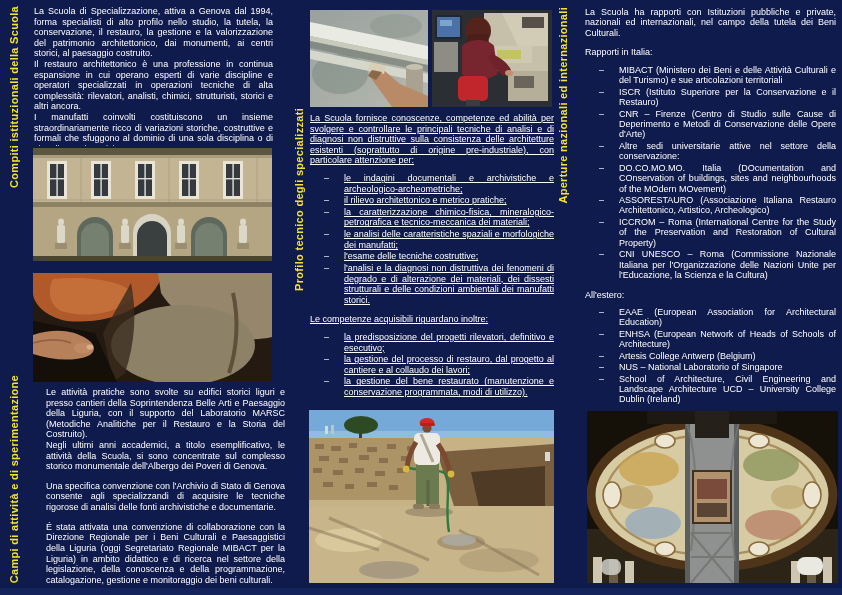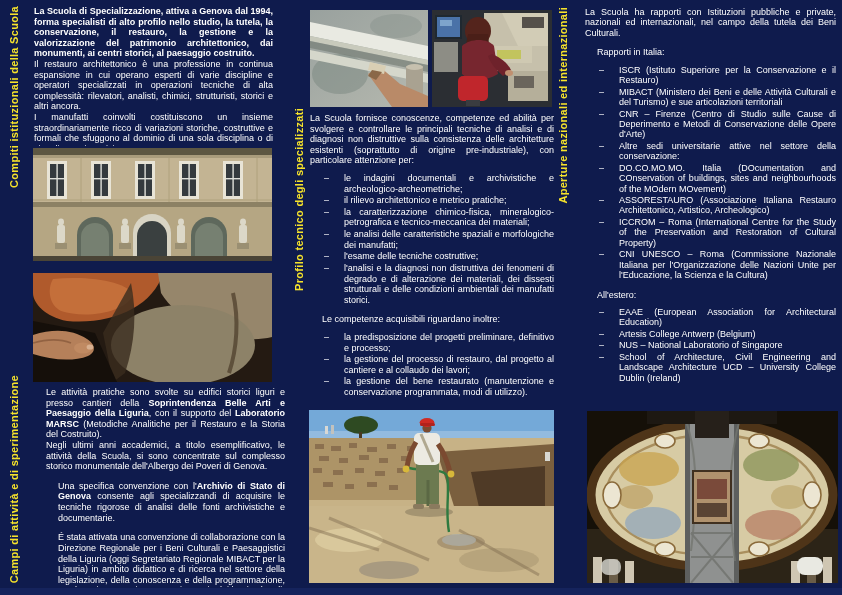--- a/index.html
+++ b/index.html
@@ -9,22 +9,22 @@
     font-family:"Liberation Sans", sans-serif;
     color:#ffffff;
   }
   .bottom-fold{position:absolute;left:0;top:588px;width:842px;height:7px;background:#15235c;}
   .vlabel{
     position:absolute; writing-mode:vertical-rl; transform:rotate(180deg);
     color:#f6e32b; font-weight:bold; font-size:11px; letter-spacing:.3px; white-space:nowrap;
   }
   .block{position:absolute; font-size:9px; line-height:1.18; text-align:justify;}
   .block p{margin:0;}
-  .block p.gap{margin-top:9px;margin-left:12px;}
-  .b{font-weight:bold;}
+  .block p.gap{margin-top:9px;}
+  .b{font-weight:normal;}
   ul.blist{list-style:none; margin:7px 0 0 0; padding:0;}
   ul.blist li{position:relative; padding-left:34px; margin:0 0 1px 0; text-align:justify;}
   ul.blist li::before{content:"\2013"; position:absolute; left:14px; top:0;}
   .photo{position:absolute; margin:0; padding:0; overflow:hidden; background:#222;}
   .photo svg{display:block; width:100%; height:100%;}
 </style>
 </head>
 <body>
 
 <div class="page">
@@ -166,33 +166,33 @@
       <ellipse cx="46" cy="21" rx="13" ry="14" fill="#54241c"></ellipse>
       <path d="M36,24 C32,42 34,52 38,58 L50,58 C56,48 58,34 56,24 Z" fill="#4a1f18"></path>
       <path d="M30,36 C38,28 56,28 62,36 L66,64 C52,72 38,72 30,64 Z" fill="#77262f"></path>
       <path d="M60,44 C70,48 76,54 79,60 L71,66 C62,58 58,52 56,46 Z" fill="#6e222b"></path>
       <ellipse cx="77" cy="63" rx="4" ry="3" fill="#c09070"></ellipse>
       <rect x="26" y="66" width="30" height="25" rx="5" fill="#c0262c"></rect>
       <rect x="34" y="90" width="14" height="6" fill="#3a3c40"></rect>
     </svg>
   </figure>
 
-  <div class="block" style="left:310px; top:113px; width:244px; height:294px; overflow:hidden;">
+  <div class="block" style="left:310px; top:113px; width:244px; height:294px; overflow:hidden;text-decoration:underline;">
     <p>La Scuola fornisce conoscenze, competenze ed abilità per svolgere e controllare le principali tecniche di analisi e di diagnosi non distruttive sulla consistenza delle architetture esistenti (soprattutto di origine pre-industriale), con particolare attenzione per:</p>
     <ul class="blist">
       <li>le indagini documentali e archivistiche e archeologico-archeometriche;</li>
       <li>il rilievo architettonico e metrico pratiche;</li>
       <li>la caratterizzazione chimico-fisica, mineralogico-petrografica e tecnico-meccanica dei materiali;</li>
       <li>le analisi delle caratteristiche spaziali e morfologiche dei manufatti;</li>
       <li>l'esame delle tecniche costruttive;</li>
       <li>l'analisi e la diagnosi non distruttiva dei fenomeni di degrado e di alterazione dei materiali, dei dissesti strutturali e delle condizioni ambientali dei manufatti storici.</li>
     </ul>
     <p class="gap">Le competenze acquisibili riguardano inoltre:</p>
     <ul class="blist">
-      <li>la predisposizione del progetti preliminare, definitivo e processo;</li>
+      <li>la predisposizione del progetti rilevatori, definitivo e esecutivo;</li>
       <li>la gestione del processo di restauro, dal progetto al cantiere e al collaudo dei lavori;</li>
       <li>la gestione del bene restaurato (manutenzione e conservazione programmata, modi di utilizzo).</li>
     </ul>
   </div>
 
   <figure class="photo" style="left:309px; top:410px; width:245px; height:173px;">
     <svg viewBox="0 0 245 173" preserveAspectRatio="none">
       <rect width="245" height="173" fill="#c7b286"></rect>
       <rect width="245" height="28" fill="#74a9d8"></rect>
       <rect y="21" width="245" height="7" fill="#a8c8e4" opacity=".6"></rect>
@@ -250,32 +250,33 @@
       <rect x="111" y="13" width="15" height="3" rx="1.5" fill="#b2221c"></rect>
     </svg>
   </figure>
 
   <div class="vlabel" style="left:557px; top:7px;">Aperture nazionali ed internazionali</div>
 
   <div class="block" style="left:585px; top:7px; width:251px; height:400px; overflow:hidden; line-height:1.16;">
     <p>La Scuola ha rapporti con Istituzioni pubbliche e private, nazionali ed internazionali, nel campo della tutela dei Beni Culturali.</p>
     <p class="gap">Rapporti in Italia:</p>
     <ul class="blist">
+      <li>MIBACT (Ministero dei Beni e delle Attività Culturali e del Turismo) e sue articolazioni territoriali</li>
       <li>ISCR (Istituto Superiore per la Conservazione e il Restauro)</li>
-      <li>MIBACT (Ministero dei Beni e delle Attività Culturali e del Turismo) e sue articolazioni territoriali</li>
       <li>CNR – Firenze (Centro di Studio sulle Cause di Deperimento e Metodi di Conservazione delle Opere d'Arte)</li>
       <li>Altre sedi universitarie attive nel settore della conservazione:</li>
       <li>DO.CO.MO.MO. Italia (DOcumentation and COnservation of buildings, sites and neighbourhoods of the MOdern MOvement)</li>
       <li>ASSORESTAURO (Associazione Italiana Restauro Architettonico, Artistico, Archeologico)</li>
       <li>ICCROM – Roma (International Centre for the Study of the Preservation and Restoration of Cultural Property)</li>
       <li>CNI UNESCO – Roma (Commissione Nazionale Italiana per l'Organizzazione delle Nazioni Unite per l'Educazione, la Scienza e la Cultura)</li>
     </ul>
     <p class="gap">All'estero:</p>
     <ul class="blist">
       <li>EAAE (European Association for Architectural Education)</li>
+      <li>ENHSA (European Network of Heads of Schools of Architecture)</li>
       <li>Artesis College Antwerp (Belgium)</li>
       <li>NUS – National Laboratorio of Singapore</li>
       <li>School of Architecture, Civil Engineering and Landscape Architecture UCD – University College Dublin (Ireland)</li>
 
     </ul>
   </div>
 
   <figure class="photo" style="left:587px; top:411px; width:251px; height:172px;">
     <svg viewBox="0 0 251 172" preserveAspectRatio="none">
       <rect width="251" height="172" fill="#151008"></rect>

